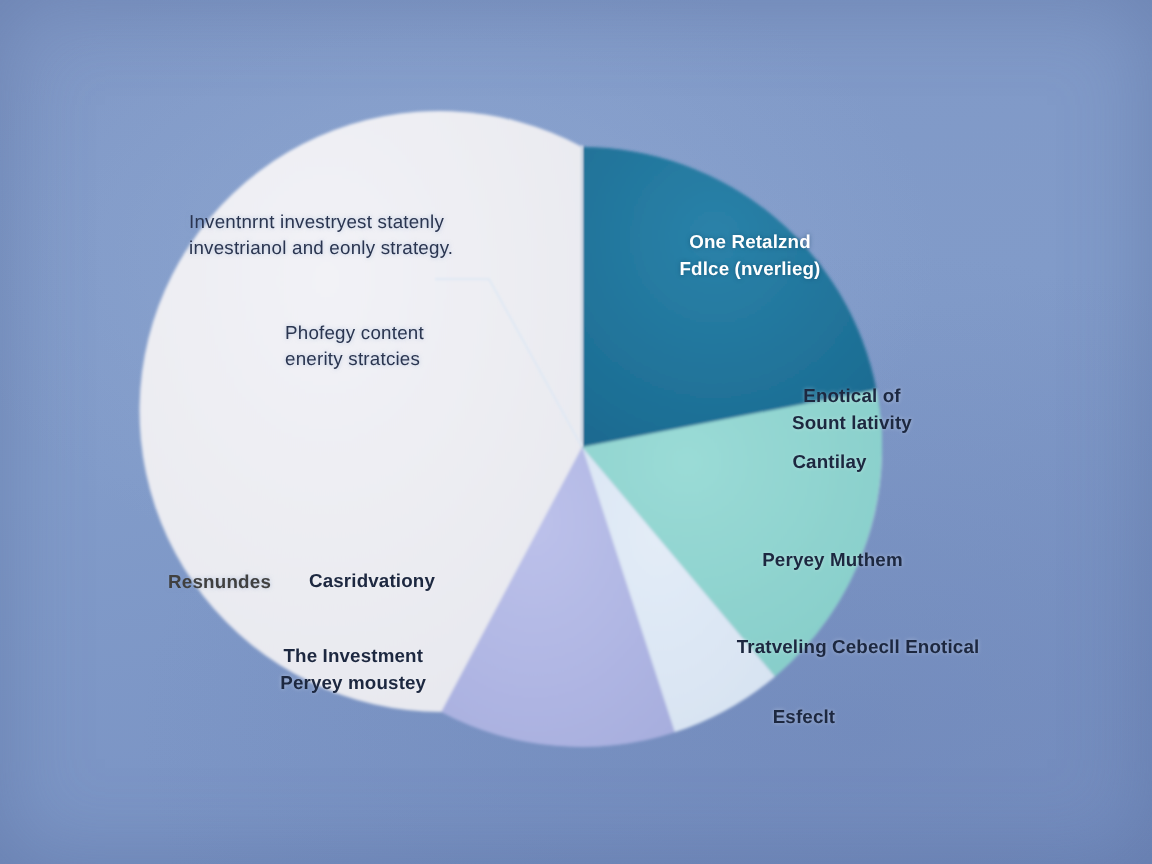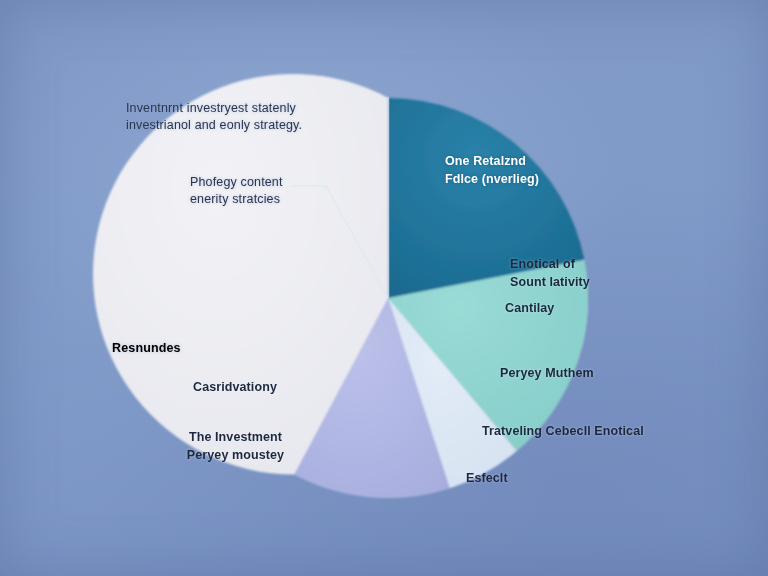--- a/index.html
+++ b/index.html
@@ -40,30 +40,31 @@
 
   .callout {
     position: absolute;
     color: #2a3550;
     font-size: 12.5px;
     line-height: 17px;
     letter-spacing: 0.15px;
     white-space: pre-line;
     text-shadow: 0 0 3px rgba(140,165,205,0.55);
     filter: blur(0.28px);
+    margin-top: 40px;
   }
 
   .slice-label {
     position: absolute;
     font-size: 12.5px;
     line-height: 18px;
     font-weight: bold;
     letter-spacing: 0.1px;
     white-space: pre-line;
-    text-align: left;
+    text-align: center;
     filter: blur(0.3px);
   }
   .slice-label.dark  { color: #ffffff; text-shadow: 0 0 3px rgba(20,70,100,0.55); }
   .slice-label.light { color: #1d2840; text-shadow: 0 0 3px rgba(255,255,255,0.35); }
 </style>
 </head>
 <body>
 
 <div id="stage">
 
@@ -134,35 +135,35 @@
     </g>
   </svg>
 
   <div class="callout" style="left:126px; top:100px;">Inventnrnt investryest statenly
 investrianol and eonly strategy.</div>
 
   <div class="callout" style="left:190px; top:174px;">Phofegy content
 enerity stratcies</div>
 
 
-  <div class="callout" style="left:112px; top:340px; font-weight:bold; color:#000000;">Resnundes</div>
+  <div class="callout" style="left:112px; top:340px; font-weight:bold; color:#404040;">Resnundes</div>
 
   <div class="slice-label dark" style="left:445px; top:152px; width:110px;">One Retalznd
 Fdlce (nverlieg)</div>
 
   <div class="slice-label light" style="left:510px; top:255px; width:116px;">Enotical of
 Sount lativity</div>
 
   <div class="slice-label light" style="left:505px; top:299px; width:96px;">Cantilay</div>
 
   <div class="slice-label light" style="left:500px; top:364px; width:110px;">Peryey Muthem</div>
 
   <div class="slice-label light" style="left:482px; top:422px; width:180px;">Tratveling Cebecll Enotical</div>
 
-  <div class="slice-label light" style="left:466px; top:469px; width:80px;">Esfeclt</div>
+  <div class="slice-label light" style="left:496px; top:469px; width:80px;">Esfeclt</div>
 
   <div class="slice-label light" style="left:193px; top:378px; width:110px;">Casridvationy</div>
 
   <div class="slice-label light" style="left:178px; top:428px; width:115px; text-align:center;">The Investment
 Peryey moustey</div>
 
   <div id="bg-edge"></div>
 </div>
 
 </body></html>

